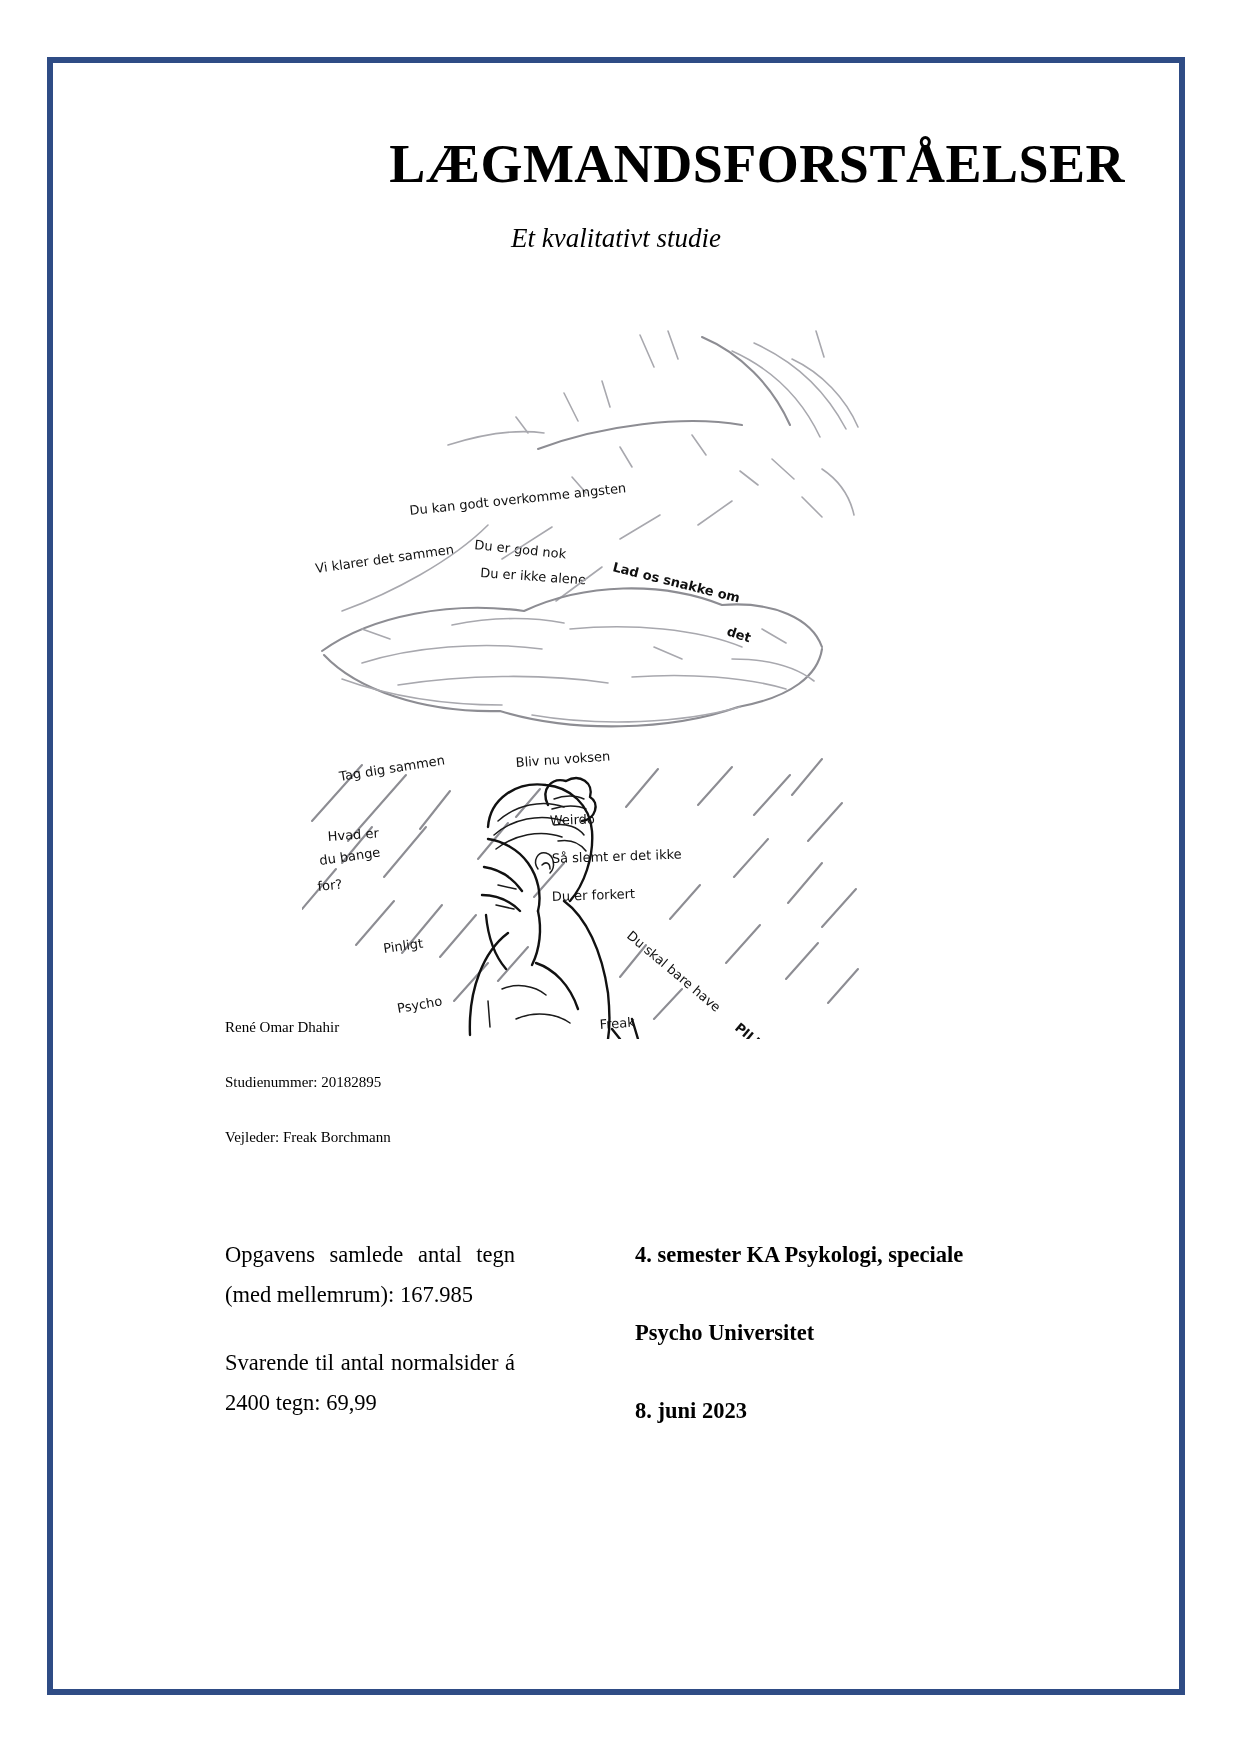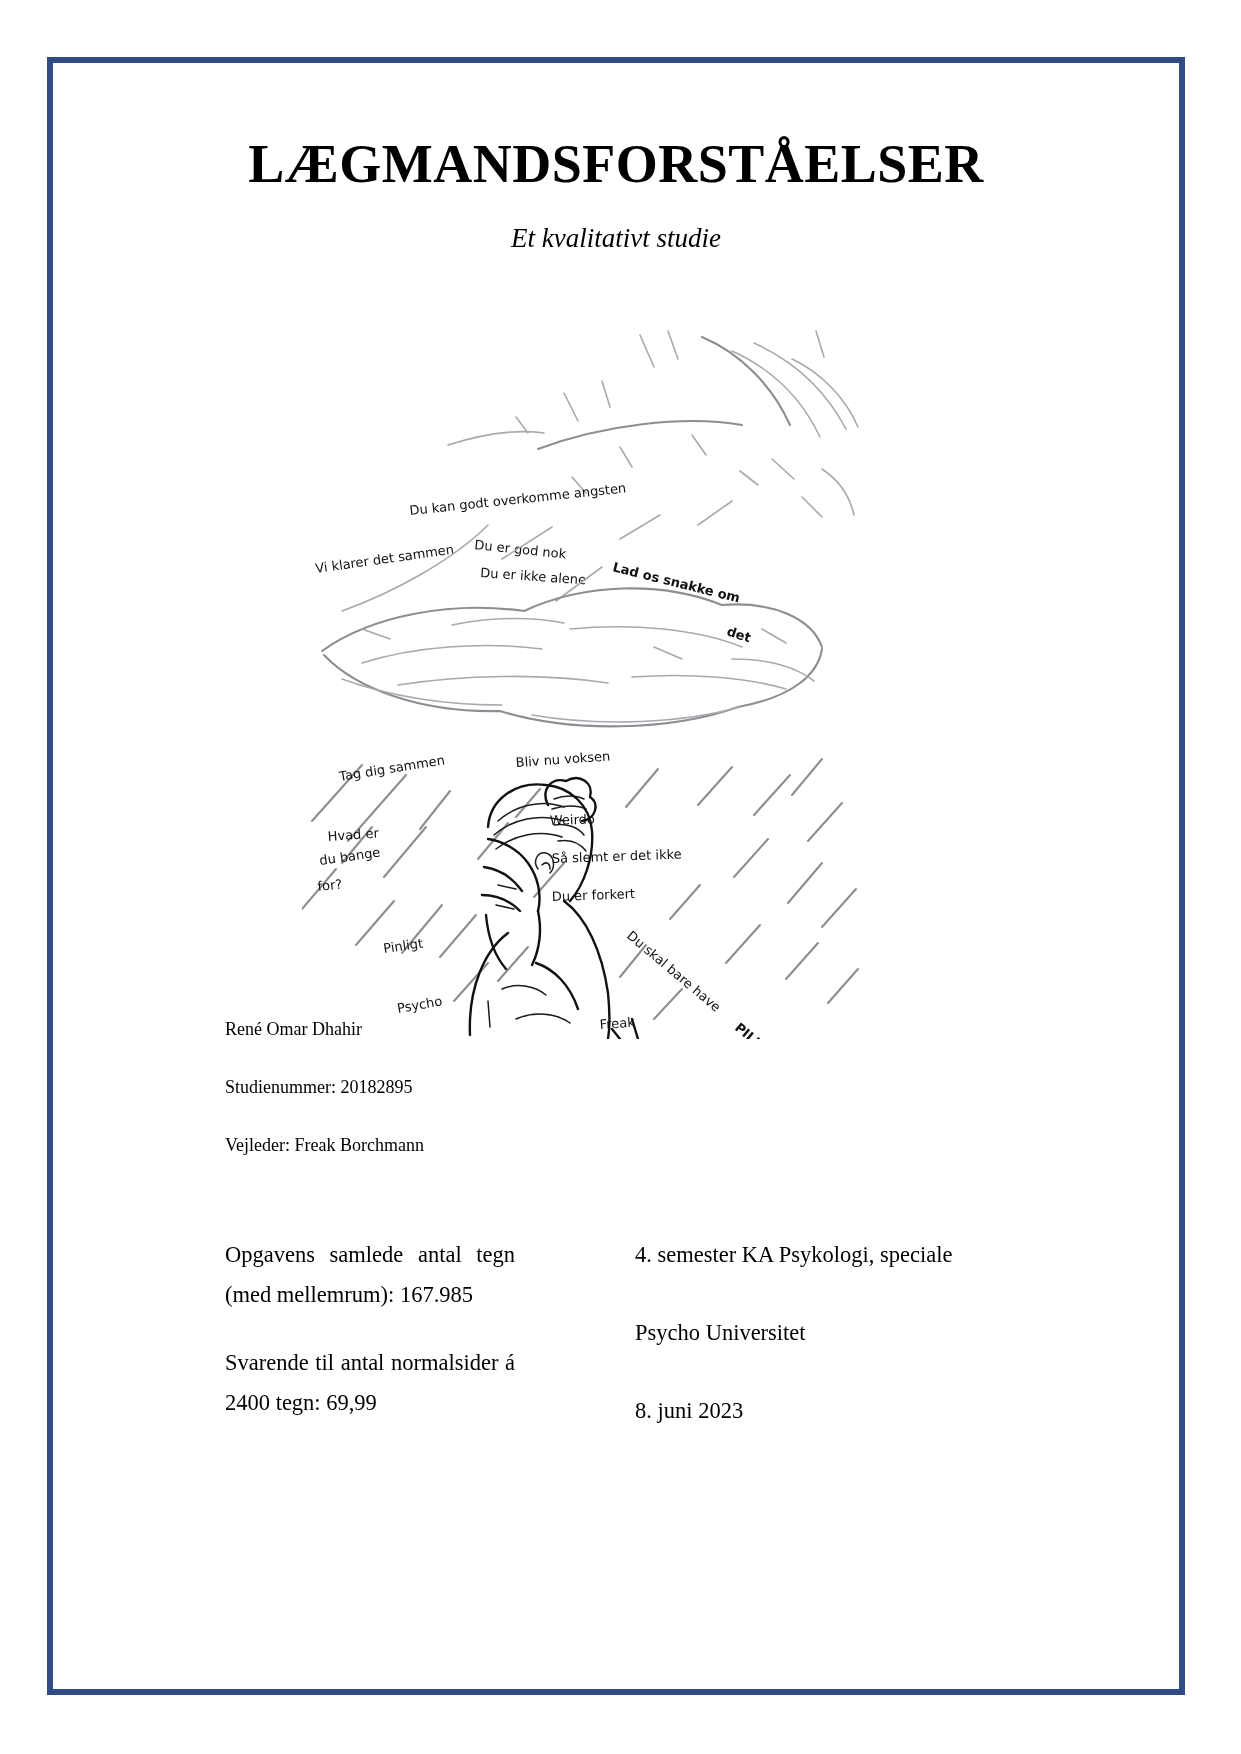--- a/index.html
+++ b/index.html
@@ -51,20 +51,21 @@
     text-align: center;
   }
   .doc-title {
     font-family: "Liberation Serif", "DejaVu Serif", serif;
     font-weight: bold;
     font-size: 54px;
     line-height: 1.18;
     letter-spacing: 0.5px;
     margin: 0;
     padding: 0 60px;
+    text-align: right;
   }
   .doc-subtitle {
     font-family: "Liberation Serif", "DejaVu Serif", serif;
     font-style: italic;
     font-size: 27px;
     margin: 0;
     padding-top: 26px;
   }
 
   
@@ -116,21 +117,21 @@
     stroke-width: 1.5;
     stroke-linecap: round;
   }
 
   
   .author-block {
     position: absolute;
     left: 178px;
     top: 963px;
     width: 520px;
-    font-size: 18px;
+    font-size: 15px;
     line-height: 1.0;
   }
   .author-block p {
     margin: 0 0 40px 0;
   }
 
   
   .meta-row {
     position: absolute;
     left: 178px;
@@ -144,20 +145,21 @@
     width: 290px;
     text-align: justify;
     text-align-last: left;
     line-height: 1.78;
   }
   .meta-left p { margin: 0 0 28px 0; }
   .meta-left p:last-child { margin-bottom: 0; }
   .meta-right {
     width: 360px;
     line-height: 1.78;
+    font-weight: bold;
   }
   .meta-right p { margin: 0 0 38px 0; }
   .meta-right p:last-child { margin-bottom: 0; }
 </style>
 </head>
 <body>
 
 <div class="page">
 
   <div class="page-frame" style="border-color: rgb(47, 76, 133);"></div>

